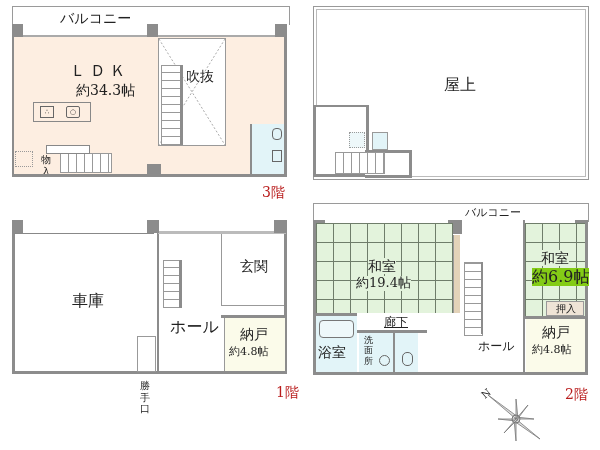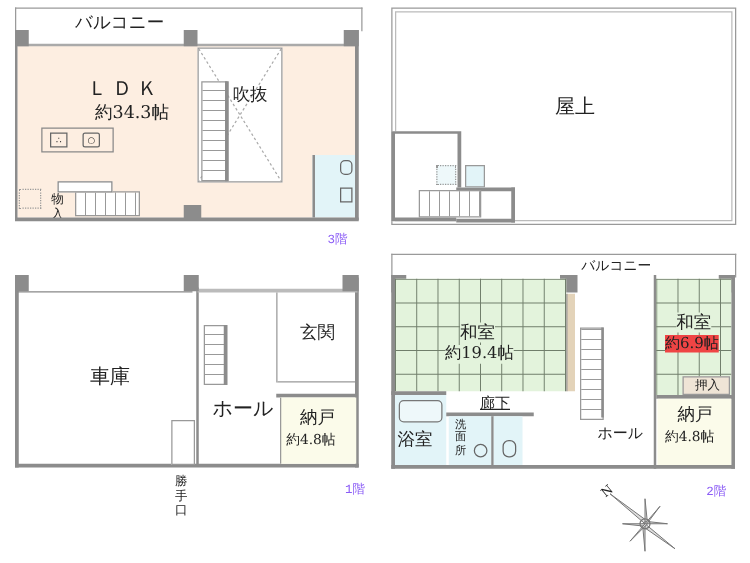--- a/index.html
+++ b/index.html
@@ -6,21 +6,21 @@
   body{width:600px;height:450px;position:relative;overflow:hidden;font-family:"DejaVu Serif","Liberation Serif",serif;color:#222;}
   .abs{position:absolute;}
   .wall{position:absolute;background:#8c8c8c;}
   .pillar{position:absolute;background:#8c8c8c;}
   .thin{position:absolute;border:1px solid #9a9a9a;background:#fff;}
   .lbl{position:absolute;text-align:center;white-space:nowrap;line-height:1.15;color:#222;}
   .big{font-size:16px;}
   .mid{font-size:14px;}
   .sm{font-size:11px;}
   .tiny{font-size:10px;}
-  .floor-label{position:absolute;font-size:10px;color:#8b5cf6;font-family:Liberation Mono, monospace;}
+  .floor-label{position:absolute;font-size:14px;color:#b91c1c;}
   .stairs{position:absolute;background:repeating-linear-gradient(0deg,#fff 0 7px,#999 7px 8px);border:1px solid #999;}
   .stairs-h{position:absolute;background:repeating-linear-gradient(90deg,#fff 0 7px,#999 7px 8px);border:1px solid #999;}
   .tatami{background-color:#e3f3dc;background-image:linear-gradient(#6f7d6a 1px,transparent 1px),linear-gradient(90deg,#6f7d6a 1px,transparent 1px);}
   svg{position:absolute;}
 </style>
 </head>
 <body>
 
 <div>
 
@@ -127,21 +127,21 @@
   <div class="lbl mid" style="left:368px;top:258px;background:#e3f3dc;">和室</div>
   <div class="lbl sm" style="left:356px;top:276px;background:#e3f3dc;font-size:13px;">約19.4帖</div>
 
   <div class="stairs" style="left:464px;top:262px;width:17px;height:72px;"></div>
   <div class="abs" style="left:481px;top:262px;width:2px;height:72px;background:#8c8c8c;"></div>
   <div class="lbl sm" style="left:478px;top:340px;font-size:12px;">ホール</div>
   <div class="wall" style="left:523px;top:220px;width:2px;height:155px;"></div>
 
   <div class="abs tatami" style="left:525px;top:223px;width:60px;height:93px;background-size:17px 19px;"></div>
   <div class="lbl mid" style="left:541px;top:250px;background:#e3f3dc;">和室</div>
-  <div class="lbl sm" style="left:532px;top:268px;background:#ef4444;font-size:12px;">約6.9帖</div>
+  <div class="lbl sm" style="left:532px;top:268px;background:#84cc16;font-size:16px;">約6.9帖</div>
   <div class="abs" style="left:546px;top:301px;width:38px;height:15px;background:#efe4d6;border:1px solid #999;box-sizing:border-box;"></div>
   <div class="lbl tiny" style="left:556px;top:303px;font-size:10px;">押入</div>
   <div class="wall" style="left:525px;top:316px;width:63px;height:3px;"></div>
 
   <div class="abs" style="left:526px;top:319px;width:59px;height:53px;background:#fbfbea;"></div>
   <div class="lbl mid" style="left:542px;top:324px;">納戸</div>
   <div class="lbl sm" style="left:532px;top:344px;">約4.8帖</div>
 
   <div class="lbl sm" style="left:384px;top:316px;font-size:12px;text-decoration:underline;">廊下</div>
   <div class="wall" style="left:313px;top:313px;width:44px;height:3px;"></div>

